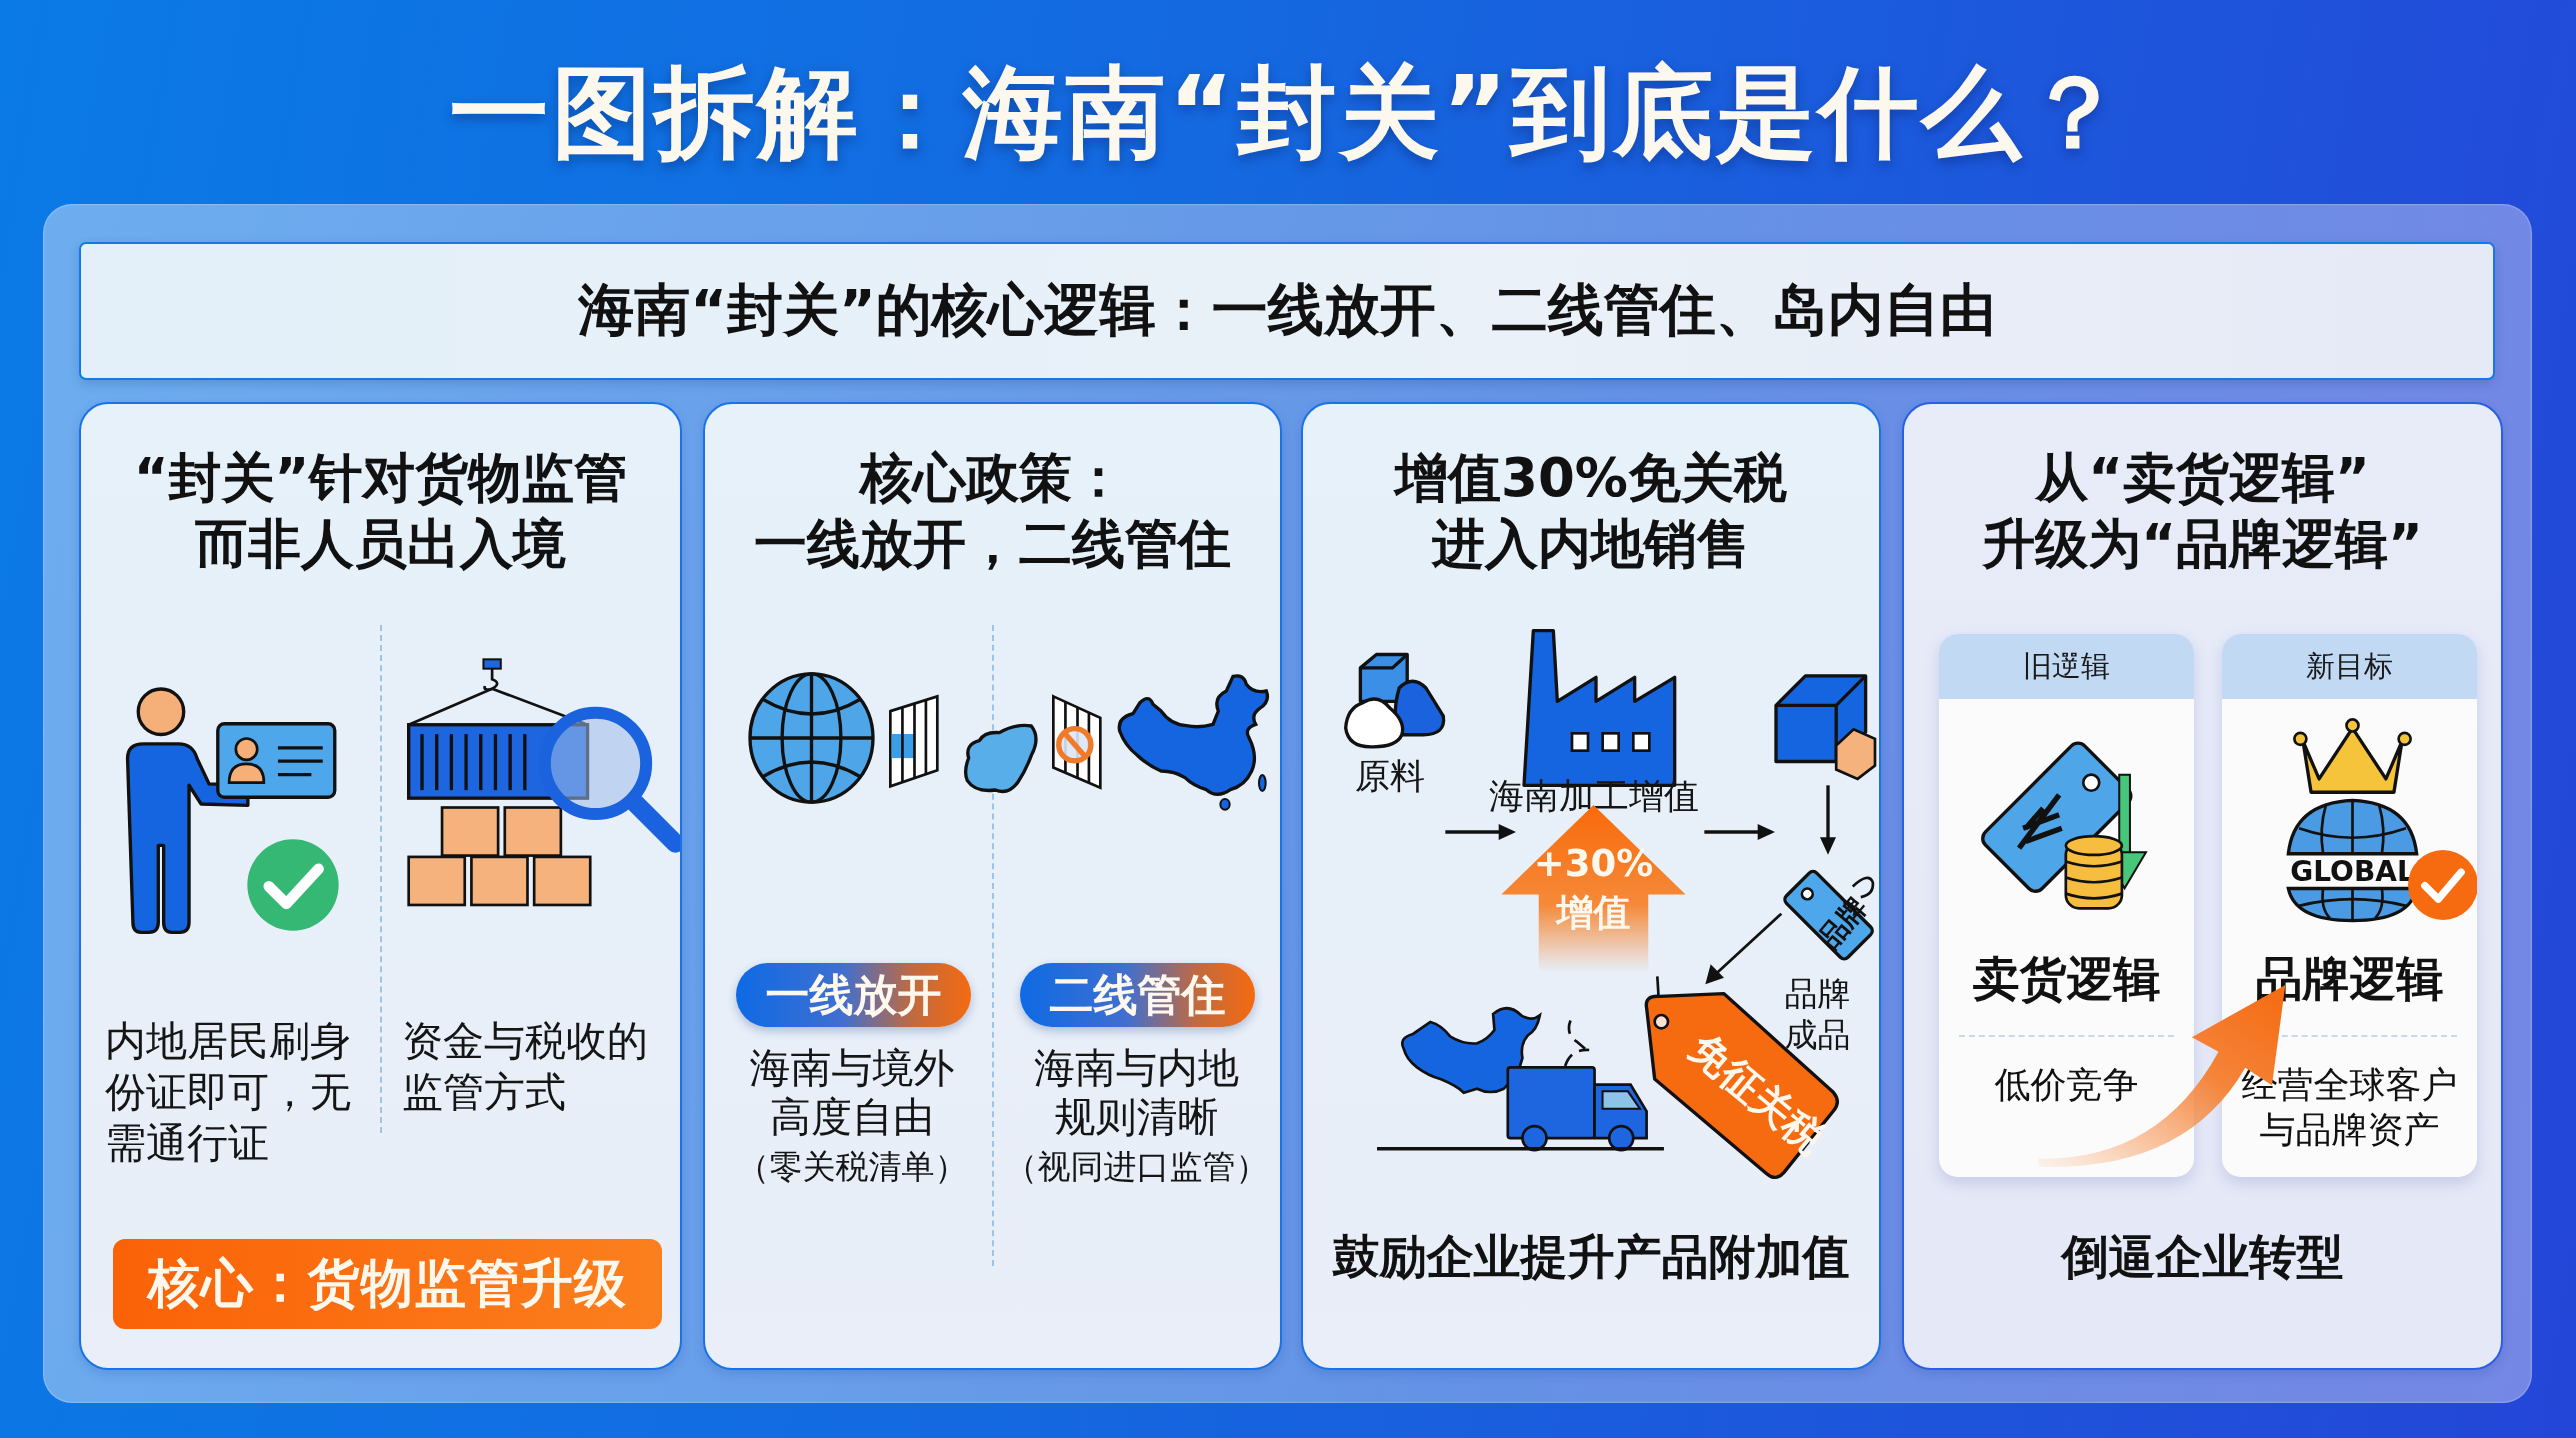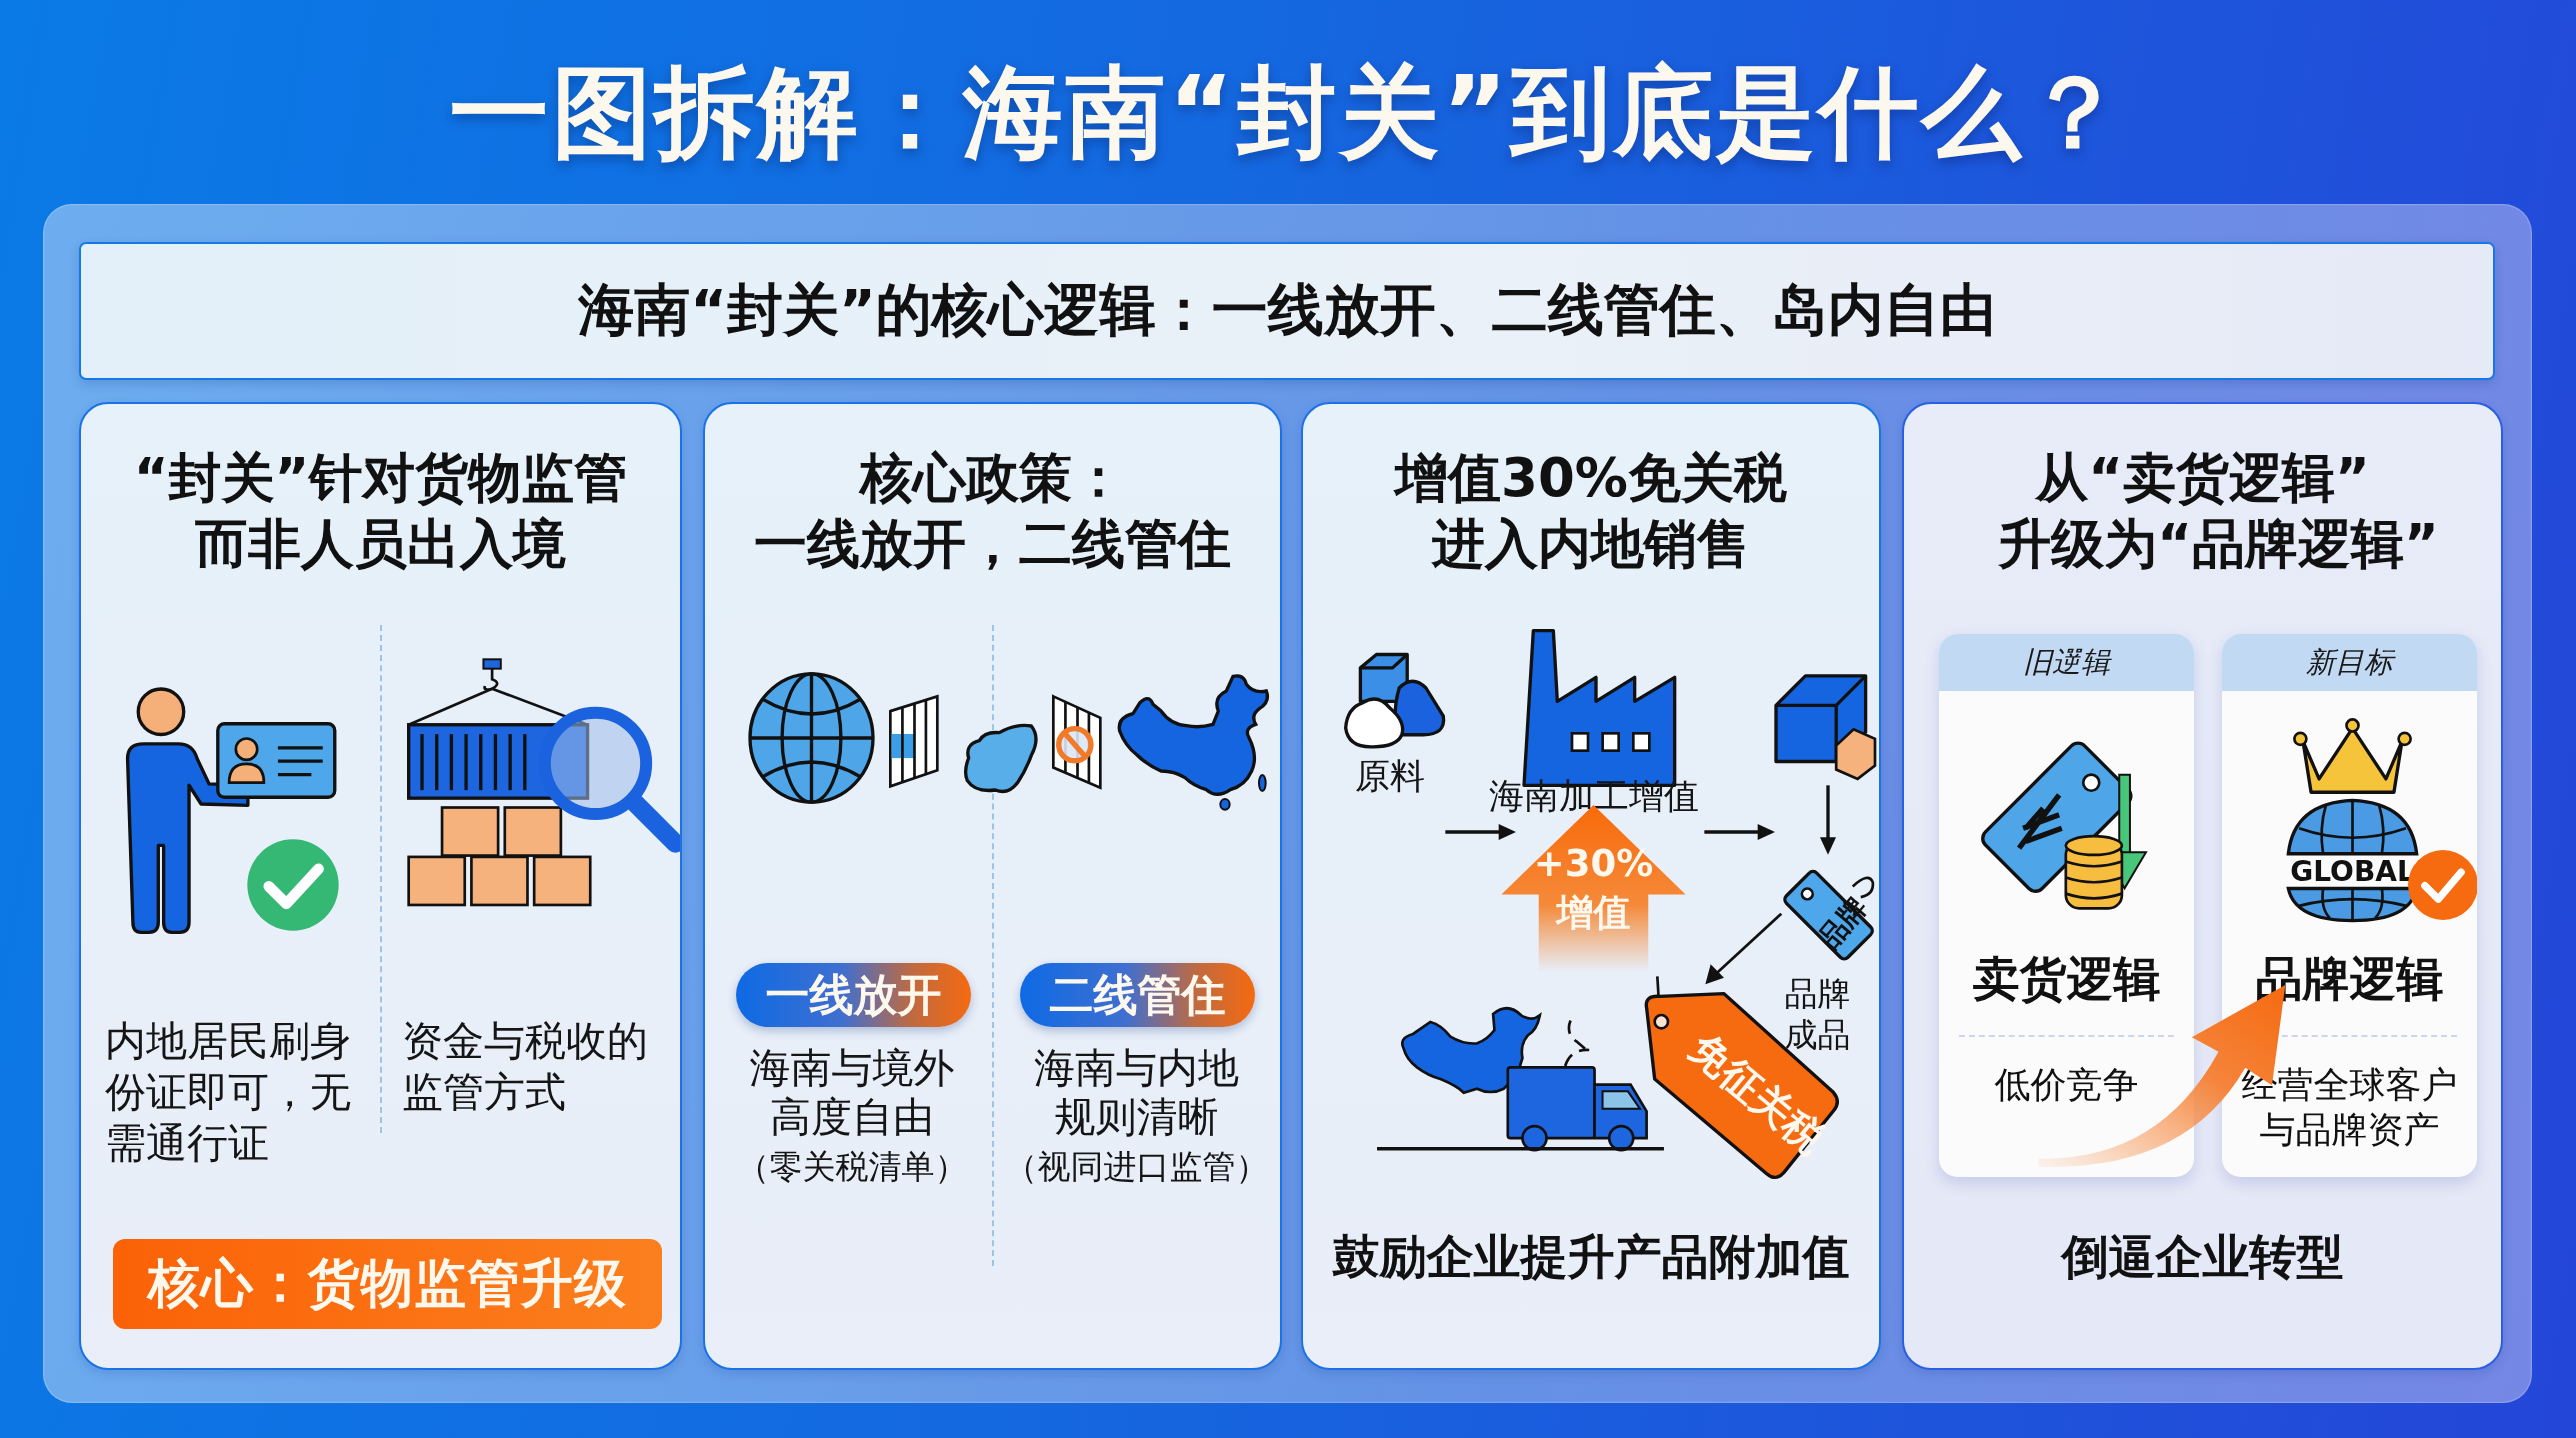--- a/index.html
+++ b/index.html
@@ -58,22 +58,22 @@
     color:#fdf8ee; font-size:52px; font-weight:bold;
     display:flex; align-items:center; justify-content:center; letter-spacing:1.3px;
   }
   .card {
     position:absolute; top:230px; width:255px; height:543px;
     border-radius:18.7px; overflow:hidden;
     background:#fbfbfb;
     box-shadow: 0 6.7px 14.7px rgba(60,80,180,0.18);
   }
   .card .head {
-    height:57px; background:#c2d9f4; display:flex; align-items:center; justify-content:center;
-    font-size:29px; color:#1a1a1a;font-style:italic;
+    height:65px; background:#c2d9f4; display:flex; align-items:center; justify-content:center;
+    font-size:29px; color:#1a1a1a;
   }
   .card .big { position:absolute; left:0; width:100%; text-align:center; font-size:47px; font-weight:bold; top:314px; }
   .card .hr { position:absolute; left:20px; right:20px; top:401px; border-top:2px dashed #c9d6ee; }
   .card .sub { position:absolute; left:0; width:100%; text-align:center; font-size:36px; line-height:45px; }
   .footer { position:absolute; left:0; width:100%; text-align:center; font-size:47px; font-weight:bold; top:822px; }
   svg { position:absolute; overflow:visible; }
 </style>
 </head>
 <body>
 
@@ -291,21 +291,21 @@
     <path d="M4 24 Q0 4 24 6 L120 2 L284 150 Q296 164 284 178 L210 270 Q198 284 184 272 L16 130 Z" fill="#f66a10" stroke="#111" stroke-width="5" stroke-linejoin="round"></path>
     <circle cx="26" cy="44" r="10" fill="#fbe3d4" stroke="#111" stroke-width="4"></circle>
   </svg>
   <div class="abs" style="left:374px; top:662px; color:#fdf8ee; font-size:40px; font-weight:bold; transform:rotate(40deg); white-space:nowrap;">免征关税</div>
 
   <div class="footer">鼓励企业提升产品附加值</div>
 </div>
 
 <div class="panel p4" style="left:1902px; width:597px;">
   <div class="ptitle" style="top:40px;">从“卖货逻辑”</div>
-  <div class="ptitle" style="top:106px;margin-left:16px;">升级为“品牌逻辑”</div>
+  <div class="ptitle" style="top:106px;">升级为“品牌逻辑”</div>
 
   <div class="card" style="left:35px;">
     <div class="head">旧遻辑</div>
     <svg style="left:40px;top:94px" width="187" height="187" viewBox="0 0 280 280">
       <g transform="rotate(45 120 130)">
         <rect x="60" y="30" width="120" height="210" rx="14" fill="#4ea5e8" stroke="#111" stroke-width="5"></rect>
         <circle cx="120" cy="62" r="12" fill="#fff" stroke="#111" stroke-width="4"></circle>
       </g>
       <path d="M70 150 L96 120 M120 100 L60 180 M66 150 L120 130 M70 170 L124 150" stroke="#111" stroke-width="8" fill="none"></path>
       <rect x="210" y="70" width="16" height="120" fill="#46c77a" stroke="#111" stroke-width="3"></rect>

